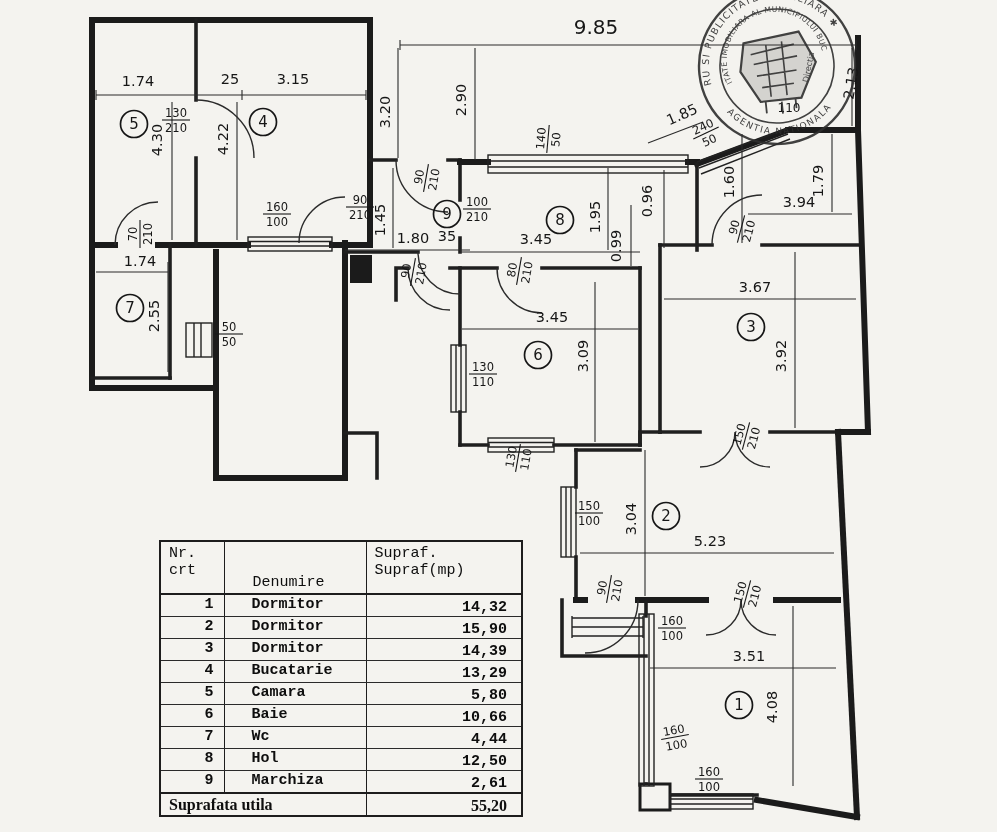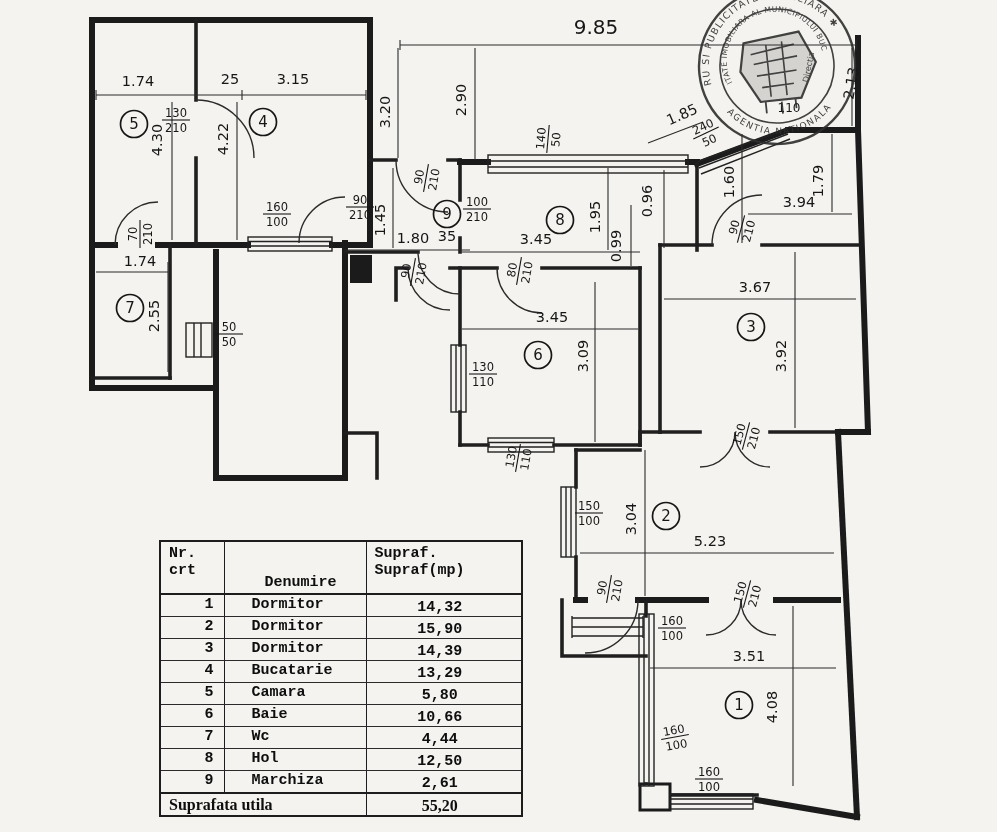--- a/index.html
+++ b/index.html
@@ -12,29 +12,29 @@
   .door{stroke:#2b2b2b;stroke-width:1.4;fill:none;}
   .win{stroke:#222;stroke-width:1.4;fill:none;}
   .stamp{opacity:.9;}
   .stamp .ring{stroke:#2e2e2e;fill:none;}
   .stamp text{fill:#2e2e2e;font-family:"DejaVu Sans",sans-serif;}
   .areas-table{position:absolute;left:159px;top:540px;width:362px;}
   .areas-table table{border-collapse:collapse;width:100%;table-layout:fixed;
      font-family:"Liberation Mono","DejaVu Sans Mono",monospace;color:#0e0e0e;
      border:2.5px solid #1d1d1d;}
   .areas-table col.c1{width:64px;} .areas-table col.c2{width:142px;} .areas-table col.c3{width:156px;}
-  .areas-table th{font-size:15px;font-weight:700;text-align:left;vertical-align:top;
+  .areas-table th{font-size:15px;font-weight:400;text-align:left;vertical-align:top;
      padding:3px 6px 2px 8px;border-bottom:2px solid #1d1d1d;height:46px;}
-  .areas-table th.h2{vertical-align:bottom;padding-left:40px;}
+  .areas-table th.h2{vertical-align:bottom;padding-left:28px;}
   .areas-table td{font-size:15px;font-weight:600;height:21px;padding:0 6px;line-height:1.1;}
   .areas-table .vline{border-left:1.6px solid #1d1d1d;}
   .areas-table tbody td{border-bottom:1.2px solid #2a2a2a;}
   .areas-table td.num{text-align:right;padding-right:10px;}
   .areas-table td.name{padding-left:27px;}
-  .areas-table td.val{text-align:center;padding-right:14px;vertical-align:bottom;}
+  .areas-table td.val{text-align:right;padding-right:14px;vertical-align:bottom;}
   .areas-table tfoot td{border-top:2px solid #1d1d1d;font-weight:700;font-size:16px;font-family:Liberation Serif, serif;}
   .areas-table tfoot td.flabel{padding-left:8px;}
 </style>
 </head>
 <body>
 
 <div class="page">
 
 <svg width="997" height="832" viewBox="0 0 997 832">
   <defs>

